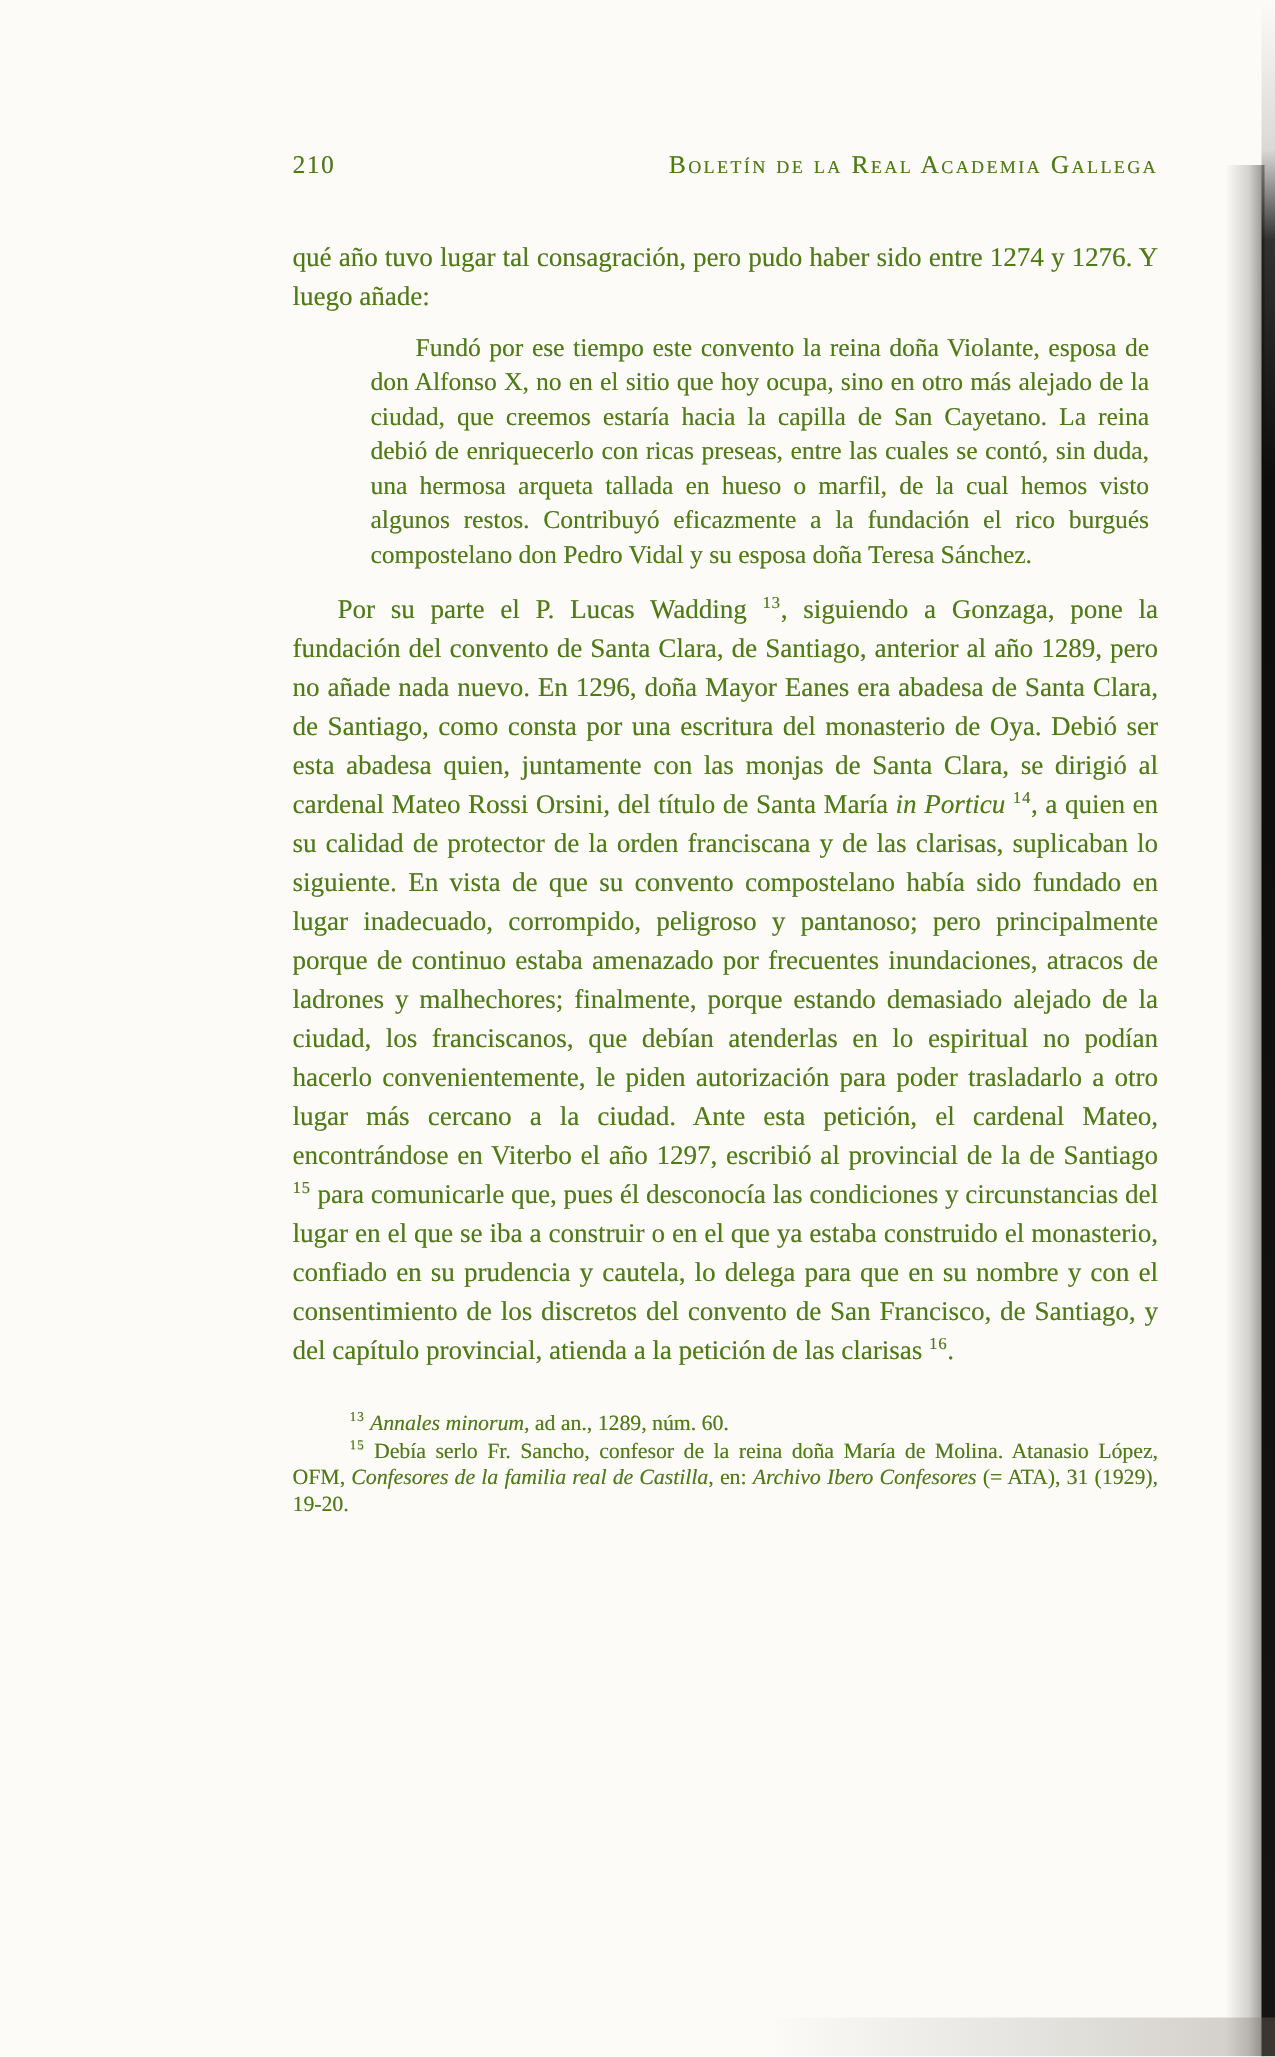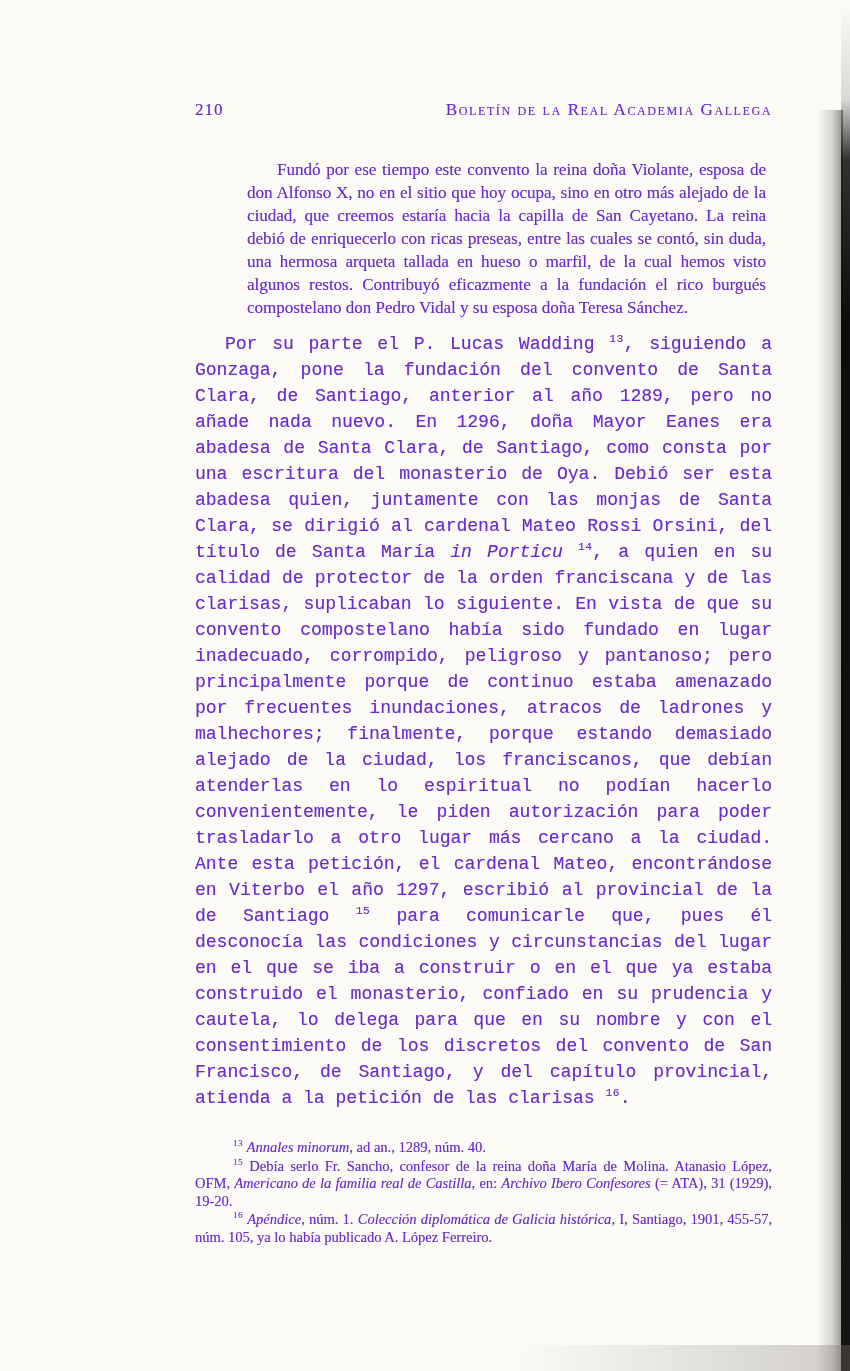--- a/index.html
+++ b/index.html
@@ -4,21 +4,21 @@
 <style>
   html, body { margin: 0; padding: 0; background: #ffffff; }
 
   .scan-page {
     position: relative;
     width: 850px;
     height: 1371px;
     background: #fcfbf8;
     overflow: hidden;
     font-family: "Liberation Serif", "DejaVu Serif", serif;
-    color: #6d28d9;
+    color: #4d7c0f;
     text-shadow: 0.2px 0.2px 0 rgba(30,30,30,0.35);
   }
 
   .text-block {
     position: absolute;
     left: 195px;
     top: 100px;
     width: 577px;
   }
 
@@ -41,21 +41,21 @@
     letter-spacing: 1.6px;
   }
 
   .para {
     margin: 0;
     font-size: 18px;
     line-height: 26px;
     text-align: justify;
   }
   .para.intro { margin-bottom: 10px; }
-  .para.main  { margin-top: 12px; text-indent: 30px; font-family: Liberation Mono, monospace; }
+  .para.main  { margin-top: 12px; text-indent: 30px; }
 
   .quote {
     margin: 8px 6px 4px 52px;
     font-size: 17px;
     line-height: 23px;
     text-align: justify;
     text-indent: 30px;
   }
 
   sup {
@@ -111,29 +111,29 @@
 
 <div class="scan-page">
 
   <div class="text-block">
 
     <header class="page-header">
       <span class="page-number">210</span>
       <span class="journal-title">Boletín de la Real Academia Gallega</span>
     </header>
 
+    <p class="para intro">qué año tuvo lugar tal consagración, pero pudo haber sido entre 1274 y 1276. Y luego añade:</p>
 
     <blockquote class="quote">Fundó por ese tiempo este convento la reina doña Violante, esposa de don Alfonso X, no en el sitio que hoy ocupa, sino en otro más alejado de la ciudad, que creemos estaría hacia la capilla de San Cayetano. La reina debió de enriquecerlo con ricas preseas, entre las cuales se contó, sin duda, una hermosa arqueta tallada en hueso o marfil, de la cual hemos visto algunos restos. Contribuyó eficazmente a la fundación el rico burgués compostelano don Pedro Vidal y su esposa doña Teresa Sánchez.</blockquote>
 
     <p class="para main"><span>Por su parte el P. Lucas Wadding </span><sup>13</sup><span>, siguiendo a Gonzaga, pone la fundación del convento de Santa Clara, de Santiago, anterior al año 1289, pero no añade nada nuevo. En 1296, doña Mayor Eanes era abadesa de Santa Clara, de Santiago, como consta por una escritura del monasterio de Oya. Debió ser esta abadesa quien, juntamente con las monjas de Santa Clara, se dirigió al cardenal Mateo Rossi Orsini, del título de Santa María </span><span style="font-style: italic;">in Porticu</span><span> </span><sup>14</sup><span>, a quien en su calidad de protector de la orden franciscana y de las clarisas, suplicaban lo siguiente. En vista de que su convento compostelano había sido fundado en lugar inadecuado, corrompido, peligroso y pantanoso; pero principalmente porque de continuo estaba amenazado por frecuentes inundaciones, atracos de ladrones y malhechores; finalmente, porque estando demasiado alejado de la ciudad, los franciscanos, que debían atenderlas en lo espiritual no podían hacerlo convenientemente, le piden autorización para poder trasladarlo a otro lugar más cercano a la ciudad. Ante esta petición, el cardenal Mateo, encontrándose en Viterbo el año 1297, escribió al provincial de la de Santiago </span><sup>15</sup><span> para comunicarle que, pues él desconocía las condiciones y circunstancias del lugar en el que se iba a construir o en el que ya estaba construido el monasterio, confiado en su prudencia y cautela, lo delega para que en su nombre y con el consentimiento de los discretos del convento de San Francisco, de Santiago, y del capítulo provincial, atienda a la petición de las clarisas </span><sup>16</sup><span>.</span></p>
 
     <footer class="footnotes">
-      <p class="fn"><sup>13</sup><span> </span><span style="font-style: italic;">Annales minorum</span><span>, ad an., 1289, núm. 40.</span></p>
-      <p class="fn"><sup>15</sup><span> Debía serlo Fr. Sancho, confesor de la reina doña María de Molina. Atanasio López, OFM, </span><span style="font-style: italic;">Americano de la familia real de Castilla</span><span>, en: </span><span style="font-style: italic;">Archivo Ibero Confesores</span><span> (= ATA), 31 (1929), 19-20.</span></p>
-      <p class="fn"><sup>16</sup><span> </span><span style="font-style: italic;">Apéndice</span><span>, núm. 1. </span><span style="font-style: italic;">Colección diplomática de Galicia histórica</span><span>, I, Santiago, 1901, 455-57, núm. 105, ya lo había publicado A. López Ferreiro.</span></p>
+      <p class="fn"><sup>13</sup><span> </span><span style="font-style: italic;">Annales minorum</span><span>, ad an., 1289, núm. 60.</span></p>
+      <p class="fn"><sup>15</sup><span> Debía serlo Fr. Sancho, confesor de la reina doña María de Molina. Atanasio López, OFM, </span><span style="font-style: italic;">Confesores de la familia real de Castilla</span><span>, en: </span><span style="font-style: italic;">Archivo Ibero Confesores</span><span> (= ATA), 31 (1929), 19-20.</span></p>
     </footer>
 
   </div>
 
   <div class="edge-shadow"></div>
   <div class="scan-edge"></div>
   <div class="bottom-smudge"></div>
 
 </div>
 

